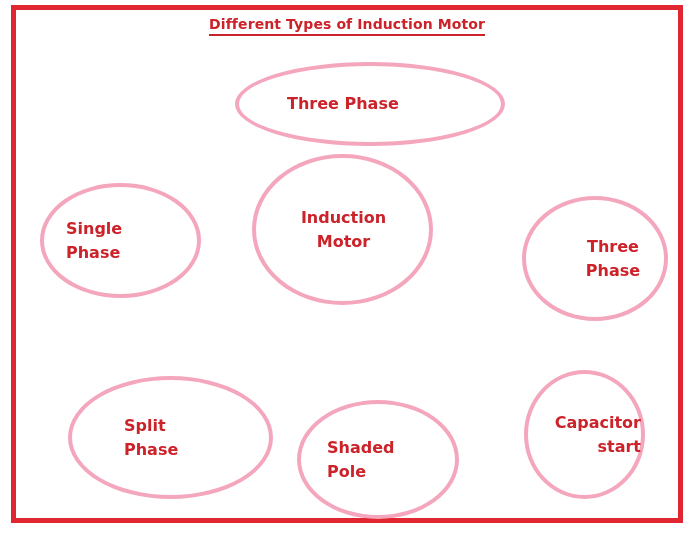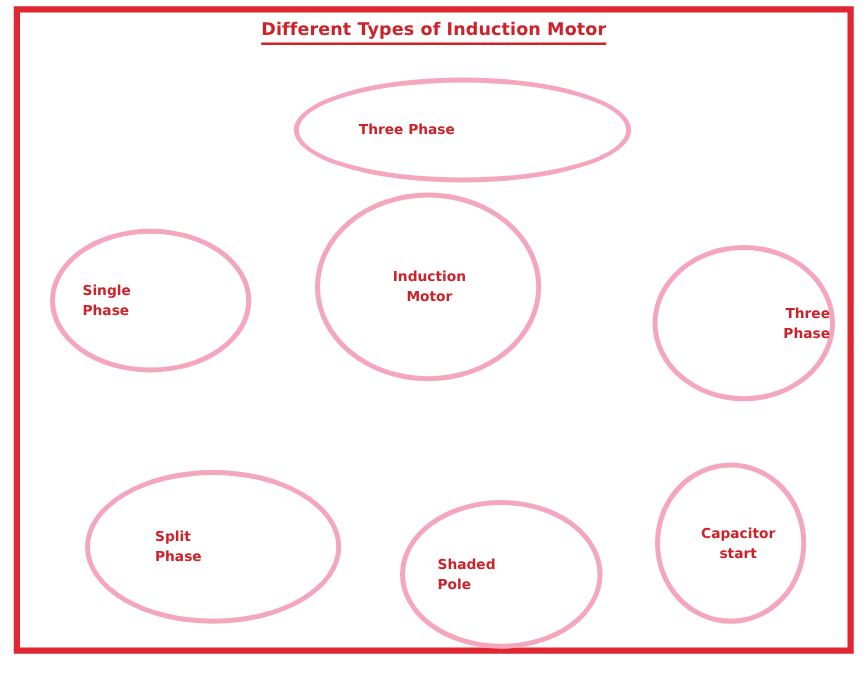--- a/index.html
+++ b/index.html
@@ -61,21 +61,21 @@
     box-sizing: border-box;
     border: 4px solid #f4a6bd;
     border-radius: 50%;
     background: #ffffff;
     display: flex;
     align-items: center;
   }
   .node-label {
     color: #cc2229;
     font-weight: bold;
-    font-size: 11px;
+    font-size: 16px;
     line-height: 1.45;
     white-space: pre-line;
     width: 100%;
   }
 
   
   #node-three-phase-top {
     left: 235px; top: 62px; width: 270px; height: 84px;
     justify-content: flex-start;
   }
@@ -101,48 +101,48 @@
     text-align: center;
     padding-left: 2px;
   }
 
   #node-three-phase-right {
     left: 522px; top: 196px; width: 146px; height: 125px;
     justify-content: flex-start;
   }
   #node-three-phase-right .node-label {
     padding-left: 36px;
-    text-align: right;
+    text-align: center;
   }
 
   #node-split-phase {
     left: 68px; top: 376px; width: 205px; height: 123px;
     justify-content: flex-end;
   }
   #node-split-phase .node-label {
     padding-left: 52px;
     text-align: left;
   }
 
   #node-shaded-pole {
-    left: 320px; top: 400px; width: 162px; height: 119px;
+    left: 297px; top: 400px; width: 162px; height: 119px;
     justify-content: flex-start;
   }
   #node-shaded-pole .node-label {
     padding-left: 26px;
     text-align: left;
   }
 
   #node-capacitor-start {
     left: 524px; top: 370px; width: 121px; height: 129px;
     justify-content: flex-start;
   }
   #node-capacitor-start .node-label {
     padding-left: 12px;
-    text-align: center;
+    text-align: right;
   }
 </style>
 </head>
 <body>
 
 <div id="diagram-canvas">
 
   <div id="outer-frame"></div>
 
   <div id="page-title">

